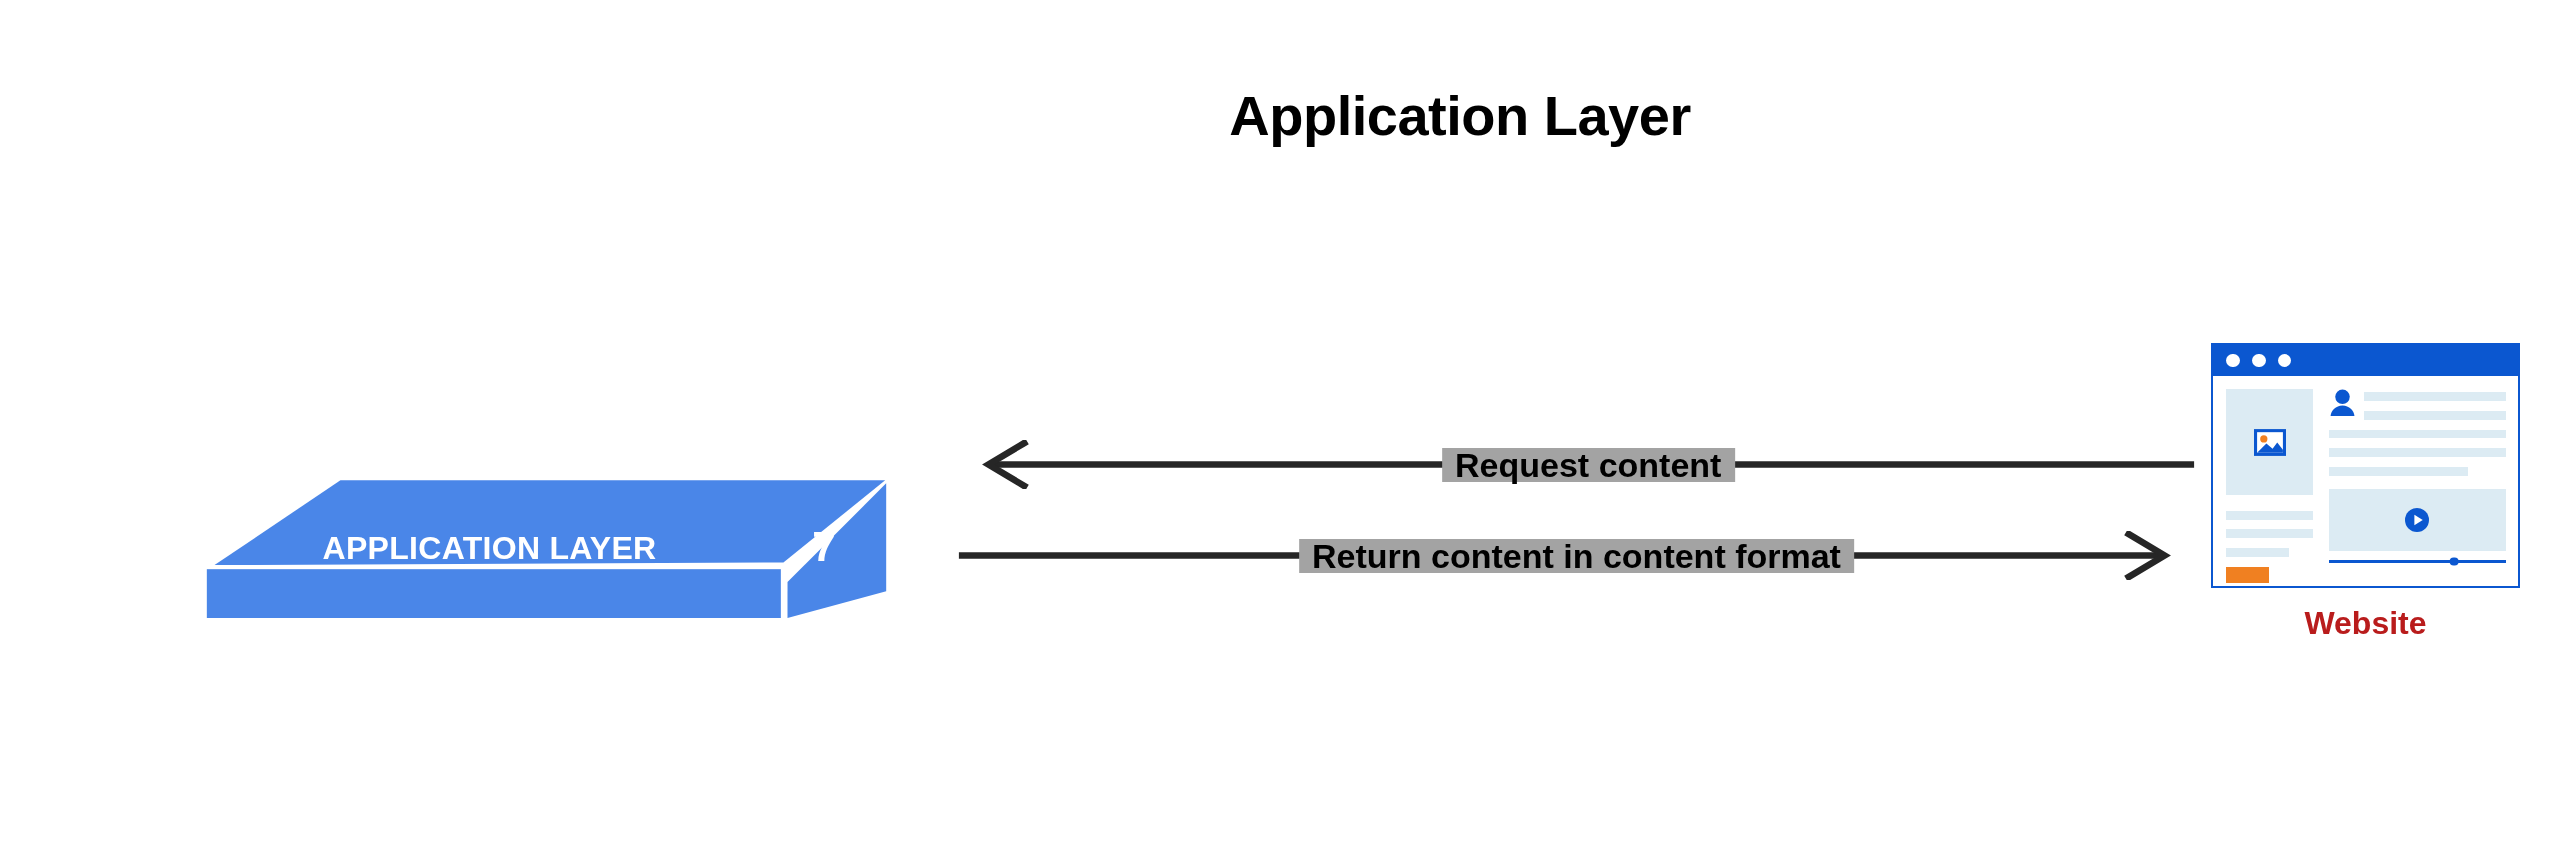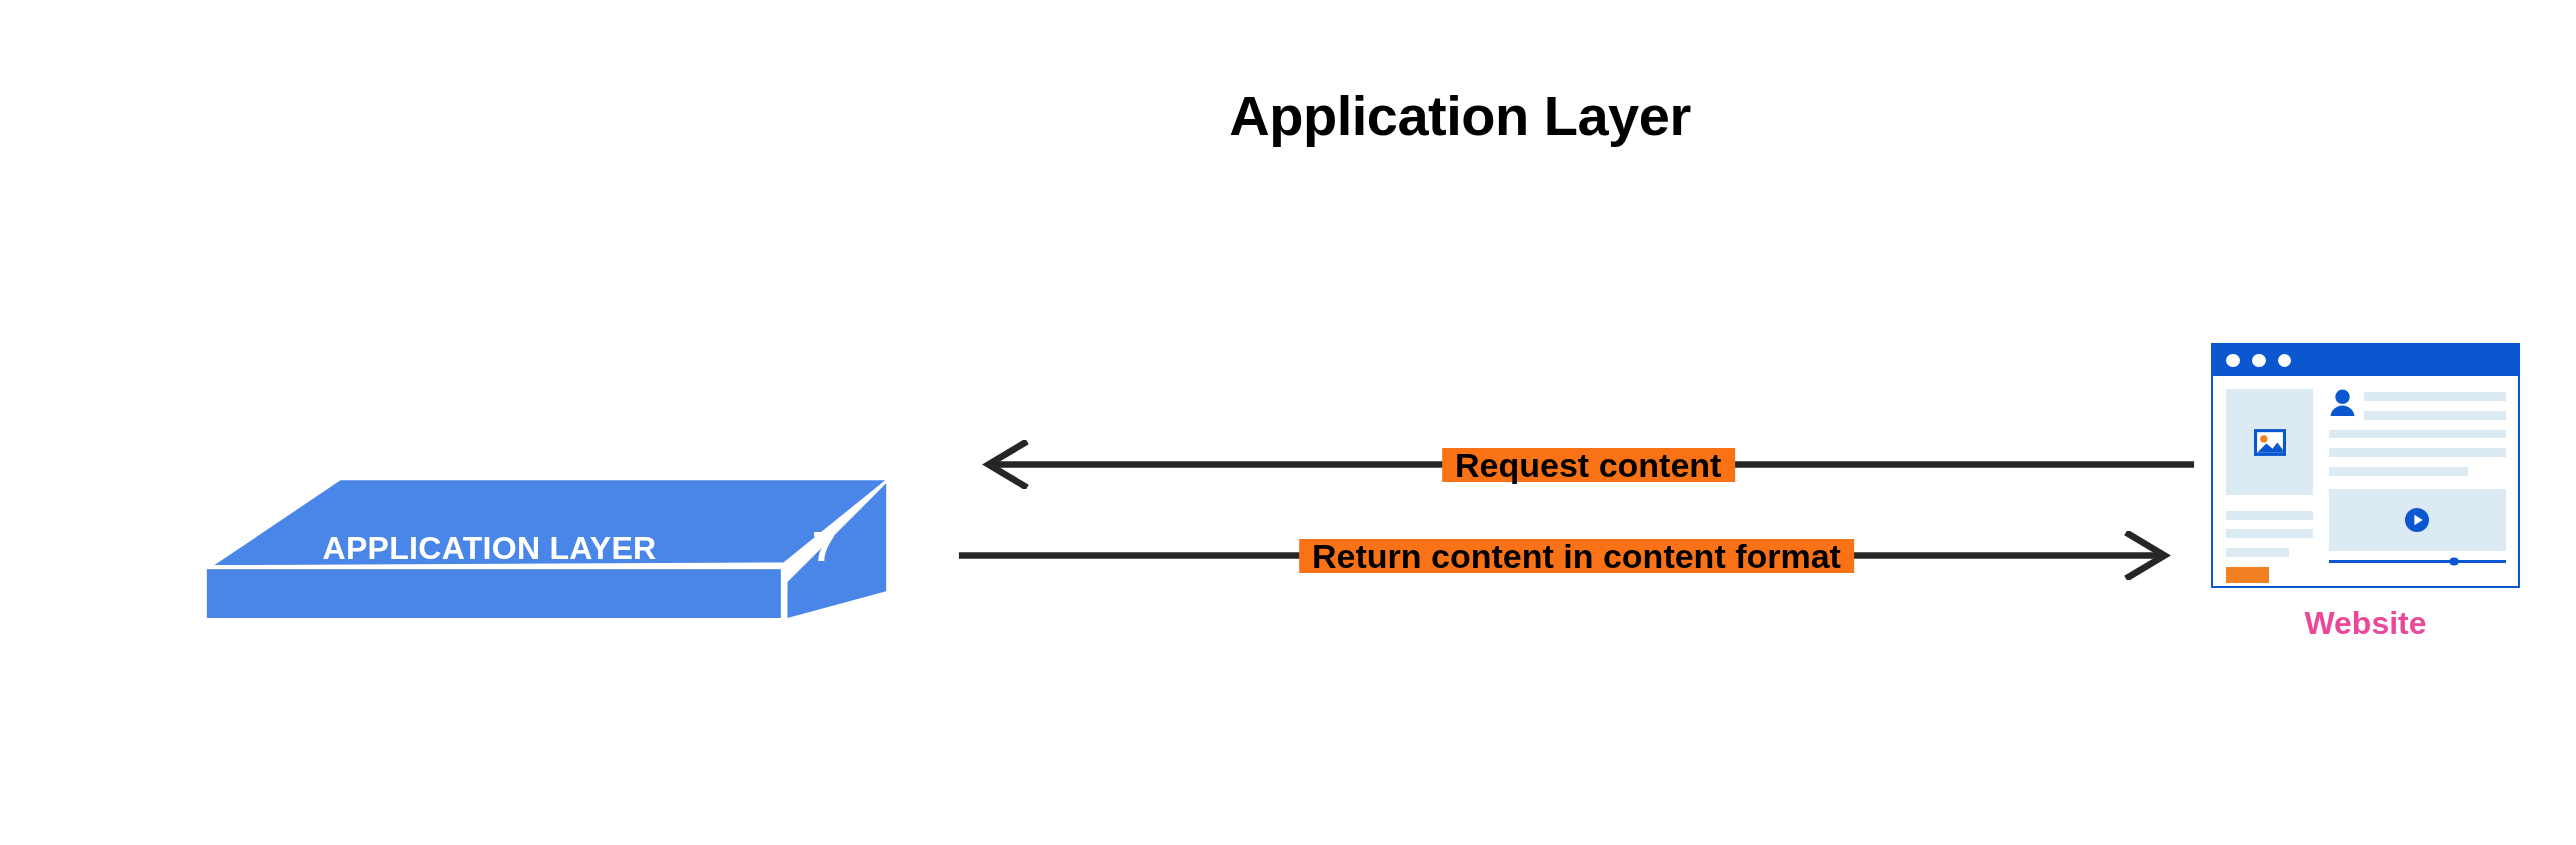--- a/index.html
+++ b/index.html
@@ -78,21 +78,21 @@
   .flow-row svg {
     position: absolute;
     left: 0;
     top: 0;
     display: block;
   }
   .flow-label {
     position: absolute;
     top: 50%;
     transform: translateY(-50%);
-    background: #f97316;
+    background: #a3a3a3;
     font-size: 34px;
     font-weight: 700;
     color: #000000;
     line-height: 1;
     white-space: nowrap;
     padding: 0 13.4px;
   }
   #flow-request .flow-label {
     left: 50%;
     transform: translate(-46%, -50%);
@@ -194,21 +194,21 @@
     border-radius: 50%;
     background: #0B57D0;
     transform: translate(-50%, -50%);
   }
 
   #website-caption {
     margin-top: 18.5px;
     text-align: center;
     font-size: 32px;
     font-weight: 600;
-    color: #ec4899;
+    color: #b91c1c;
     line-height: 1;
   }
 </style>
 </head>
 <body>
 
 <div id="page-title">Application Layer</div>
 
 <div id="layer-box">
   <svg width="752" height="185" viewBox="0 0 1460 360">

